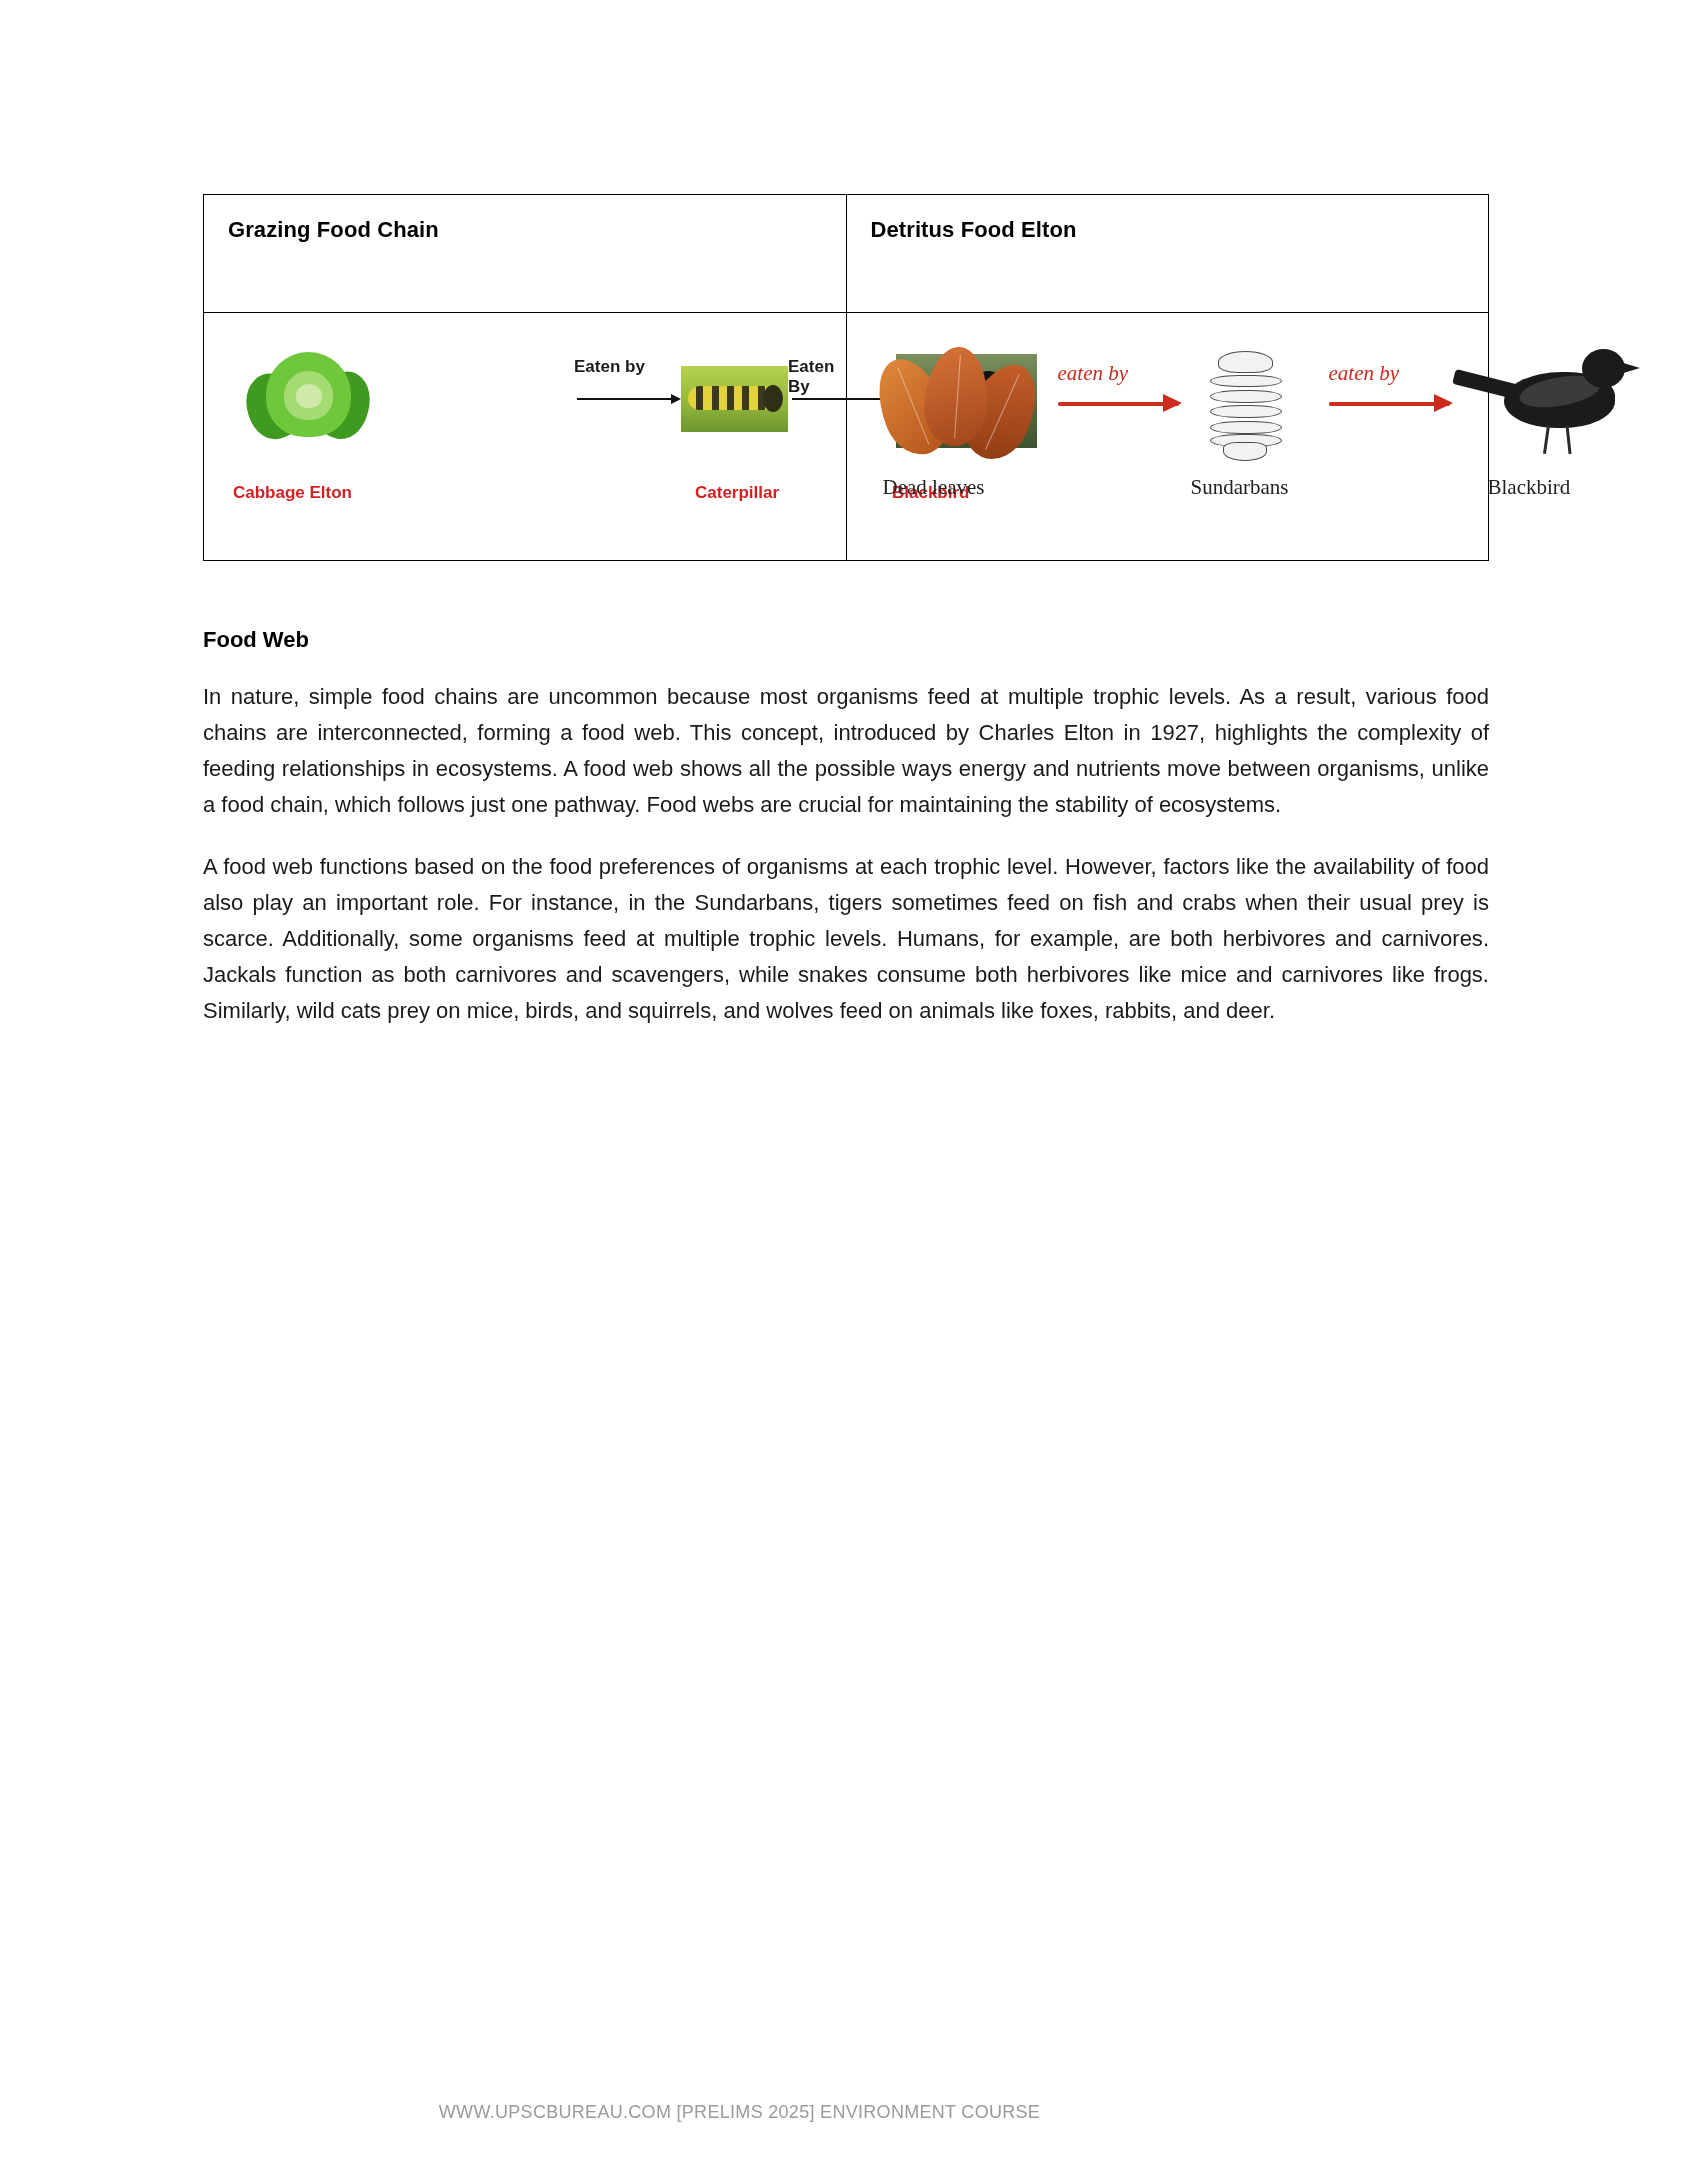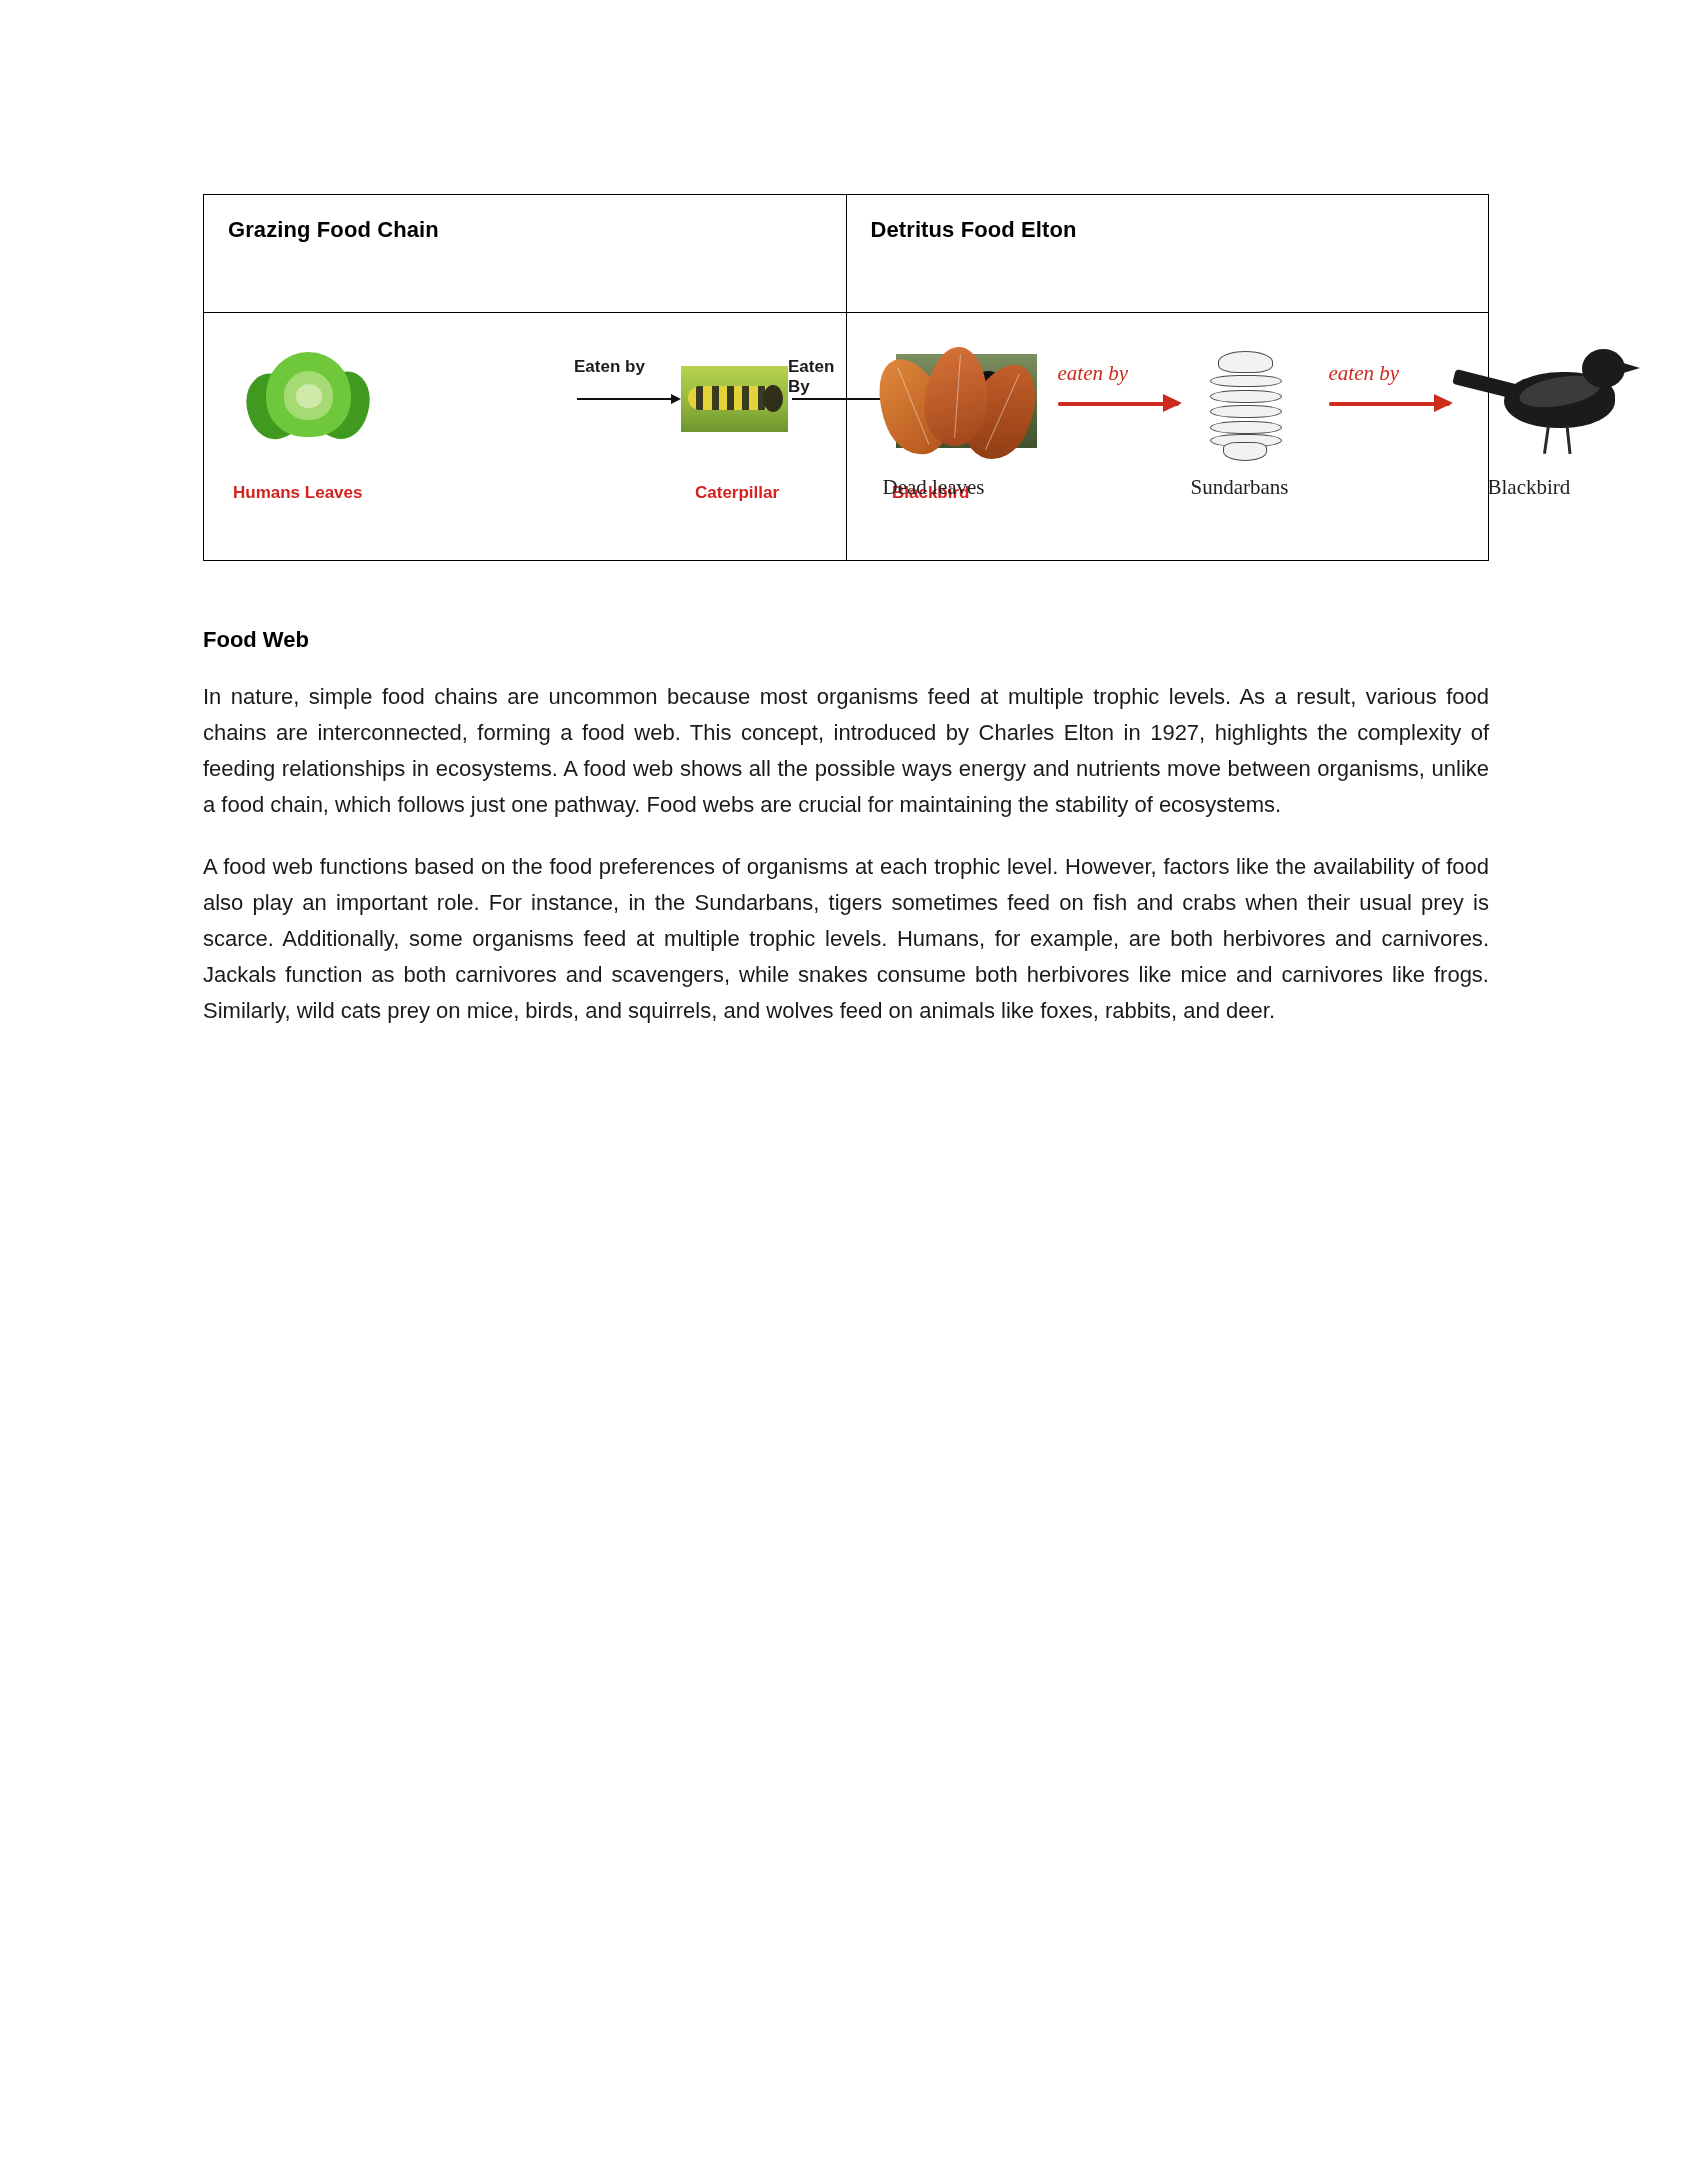--- a/index.html
+++ b/index.html
@@ -417,21 +417,21 @@
             <div class="eaten-lbl graz-lbl2">Eaten By</div>
             <div class="arrow graz-arrow2"></div>
 
             <div class="bird-box">
               <div class="bird-tail"></div>
               <div class="bird-body"></div>
               <div class="bird-head"></div>
               <div class="bird-beak"></div>
             </div>
 
-            <div class="red-lbl graz-name1">Humans Leaves</div>
+            <div class="red-lbl graz-name1">Cabbage Elton</div>
             <div class="red-lbl graz-name2">Caterpillar</div>
             <div class="red-lbl graz-name3">Blackbird</div>
           </div>
         </td>
 
         <td class="fc-body">
           <div class="det">
 
             <div class="leafset">
               <div class="leaf leaf-a">
@@ -480,14 +480,15 @@
     </tbody>
       </table>
 
     <div class="sec-title">Food Web</div>
 
     <p class="body"><span>In nature, </span><b>simple food chains</b><span> are uncommon because most organisms feed at multiple trophic levels. As a result, various food chains are interconnected, forming a </span><b>food web</b><span>. This concept, introduced by </span><b>Charles Elton</b><span> in 1927, highlights the complexity of feeding relationships in ecosystems. A food web shows all the possible ways </span><b>energy</b><span> and </span><b>nutrients</b><span> move between organisms, unlike a food chain, which follows just one pathway. Food webs are crucial for maintaining the </span><b>stability</b><span> of ecosystems.</span></p>
     <p class="body"><span>A food web functions based on the </span><b>food preferences</b><span> of organisms at each trophic level. However, factors like the availability of food also play an important role. For instance, in the </span><b>Sundarbans</b><span>, tigers sometimes feed on fish and crabs when their usual prey is scarce. Additionally, some organisms feed at multiple trophic levels. Humans, for example, are both </span><b>herbivores</b><span> and </span><b>carnivores</b><span>. </span><b>Jackals</b><span> function as both carnivores and scavengers, while </span><b>snakes</b><span> consume both </span><b>herbivores</b><span> like mice and </span><b>carnivores</b><span> like frogs. Similarly, </span><b>wild cats</b><span> prey on mice, birds, and squirrels, and </span><b>wolves</b><span> feed on animals like foxes, rabbits, and deer.</span></p>
 
   </div>
 
+  <div class="footer">WWW.UPSCBUREAU.COM [PRELIMS 2025] ENVIRONMENT COURSE</div>
 </div>
 
 
 </body></html>

